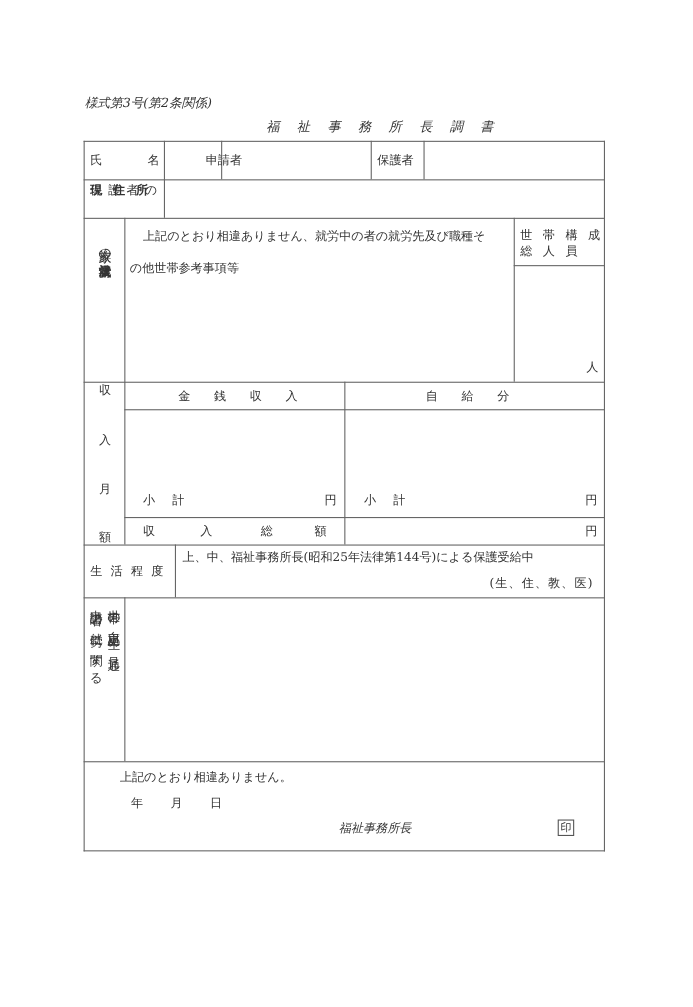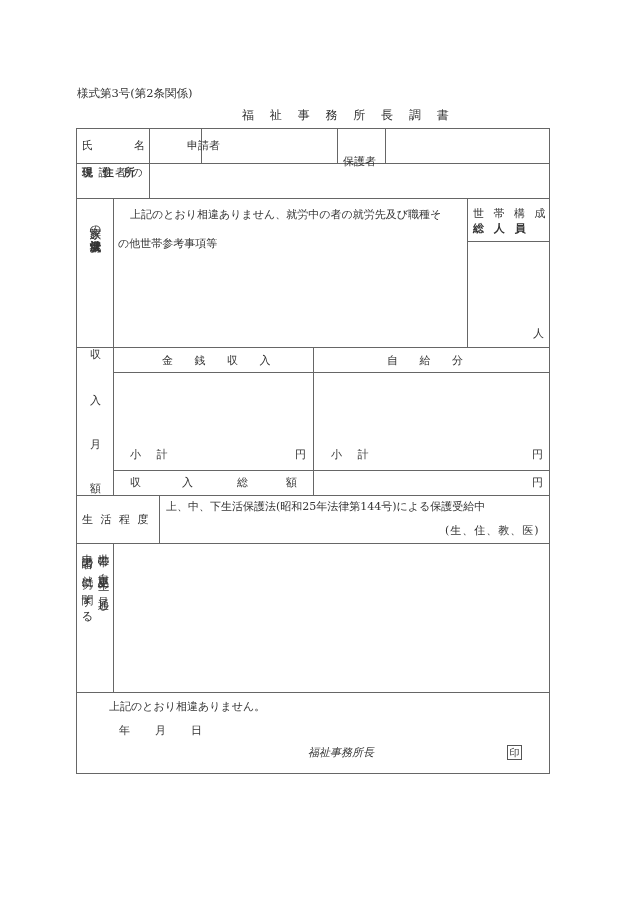--- a/index.html
+++ b/index.html
@@ -1,18 +1,18 @@
 <!DOCTYPE html>
 <html><head>
 <meta charset="utf-8">
 <style>
   html, body { margin:0; padding:0; background:#ffffff; }
   body { width:630px; height:915px; position:relative; overflow:hidden;
          font-family:"DejaVu Serif","Liberation Serif",serif; color:#333; font-size:11px; }
-  .abs { position:absolute; }
+  .abs { position:absolute;font-style:italic; }
   .form-id { left:77px; top:86px; font-size:11.5px; }
   .doc-title { left:242px; top:107px; font-size:12px; letter-spacing:6px; }
   .ln { position:absolute; background:#666; }
   .h { height:1px; }
   .v { width:1px; }
   .txt { position:absolute; white-space:nowrap; line-height:1; }
   .vert { position:absolute; writing-mode:vertical-rl; text-orientation:upright; line-height:1; }
   .seal { position:absolute; left:507px; top:745px; width:13px; height:13px; border:1px solid #555;
           font-size:10px; text-align:center; line-height:13px; }
   .field { position:absolute; }
@@ -48,33 +48,33 @@
   <div class="ln v" style="left:467px;top:198px;height:149px;"></div>
   <div class="ln v" style="left:313px;top:347px;height:148px;"></div>
   <div class="ln v" style="left:159px;top:495px;height:48px;"></div>
   <div class="ln v" style="left:113px;top:543px;height:149px;"></div>
 </div>
 
 <div class="txt" style="left:82px;top:140px;">氏</div>
 <div class="txt" style="left:134px;top:140px;">名</div>
 <div class="txt" style="left:155px;top:140px;padding-left:32px;">申請者</div>
 <div class="field" style="left:202px;top:129px;width:135px;height:34px;"></div>
-<div class="txt" style="left:343px;top:156px;">保護者</div>
+<div class="txt" style="left:343px;top:140px;">保護者</div>
 <div class="field" style="left:386px;top:129px;width:163px;height:34px;"></div>
 
 <div class="txt" style="left:82px;top:167px;letter-spacing:1px;">保 護 者 の</div>
 <div class="txt" style="left:82px;top:167px;letter-spacing:3px;font-weight:bold;">現  住  所</div>
 <div class="field" style="left:150px;top:164px;width:399px;height:34px;"></div>
 
 <div class="vert" style="left:89px;top:218px;font-size:11.5px;">家族の健康就労状況</div>
 <div class="txt" style="left:130px;top:209px;">上記のとおり相違ありません、就労中の者の就労先及び職種そ</div>
 <div class="txt" style="left:118px;top:225px;margin-top:13px;">の他世帯参考事項等</div>
 <div class="field" style="left:114px;top:240px;width:353px;height:107px;"></div>
 <div class="txt" style="left:473px;top:208px;letter-spacing:3px;">世 帯 構 成</div>
-<div class="txt" style="left:473px;top:223px;letter-spacing:3px;font-weight:bold;">総  人  員</div>
+<div class="txt" style="left:473px;top:223px;letter-spacing:3px;">総  人  員</div>
 <div class="field" style="left:468px;top:242px;width:81px;height:80px;"></div>
 <div class="txt" style="left:533px;top:328px;">人</div>
 
 <div class="txt" style="left:90px;top:349px;">収</div>
 <div class="txt" style="left:90px;top:395px;">入</div>
 <div class="txt" style="left:90px;top:439px;">月</div>
 <div class="txt" style="left:90px;top:483px;">額</div>
 
 <div class="txt" style="left:162px;top:355px;letter-spacing:9px;">金 銭 収 入</div>
 <div class="txt" style="left:387px;top:355px;letter-spacing:9px;">自   給   分</div>
@@ -90,21 +90,21 @@
 <div class="txt" style="left:532px;top:449px;">円</div>
 
 <div class="txt" style="left:130px;top:477px;">収</div>
 <div class="txt" style="left:182px;top:477px;">入</div>
 <div class="txt" style="left:237px;top:477px;">総</div>
 <div class="txt" style="left:286px;top:477px;">額</div>
 <div class="field" style="left:314px;top:471px;width:210px;height:24px;"></div>
 <div class="txt" style="left:532px;top:477px;">円</div>
 
 <div class="txt" style="left:82px;top:514px;letter-spacing:2px;">生 活 程 度</div>
-<div class="txt" style="left:166px;top:501px;">上、中、下生活保護法(昭和25年法律第144号)による保護受給中</div>
+<div class="txt" style="left:166px;top:501px;">上、中、福祉事務所長(昭和25年法律第144号)による保護受給中</div>
 <div class="txt" style="left:445px;top:525px;letter-spacing:1px;">(生、住、教、医)</div>
 
 <div class="vert" style="left:81px;top:545px;font-size:11.5px;letter-spacing:2px;">申請者の就労に関する</div>
 <div class="vert" style="left:97px;top:545px;font-size:11.5px;letter-spacing:2px;">世帯の自立更生の見通し</div>
 <div class="field" style="left:114px;top:544px;width:435px;height:148px;"></div>
 
 <div class="txt" style="left:109px;top:701px;">上記のとおり相違ありません。</div>
 <div class="txt" style="left:119px;top:725px;">年</div>
 <div class="txt" style="left:155px;top:725px;">月</div>
 <div class="txt" style="left:191px;top:725px;">日</div>

